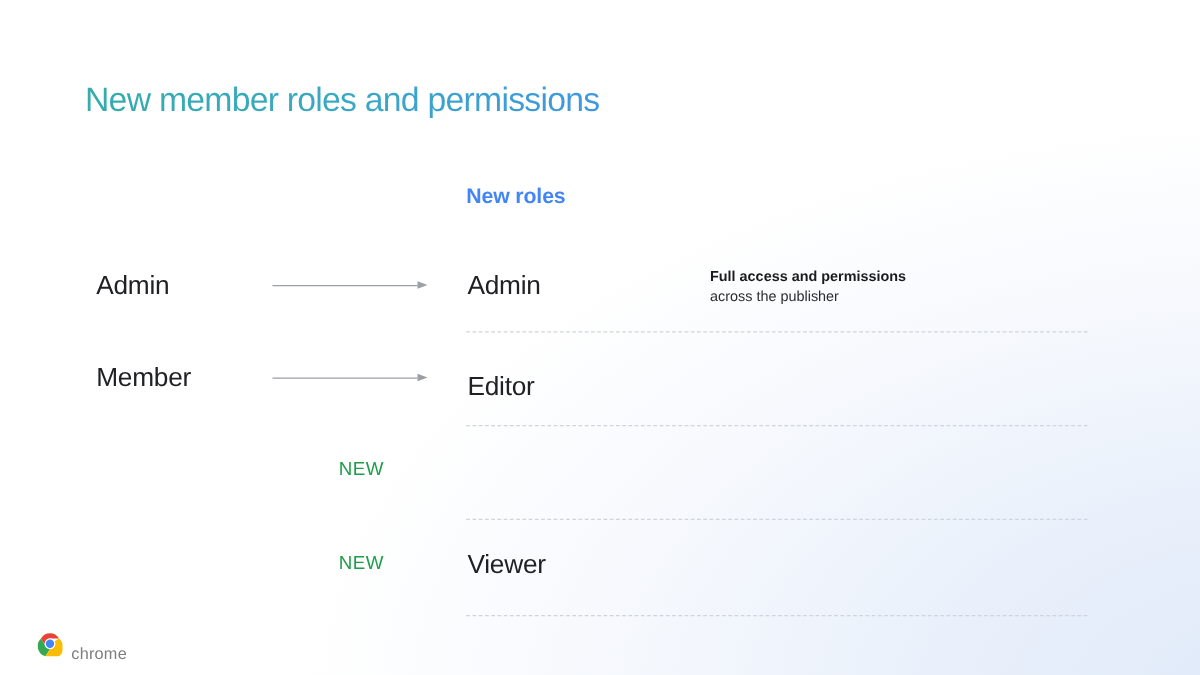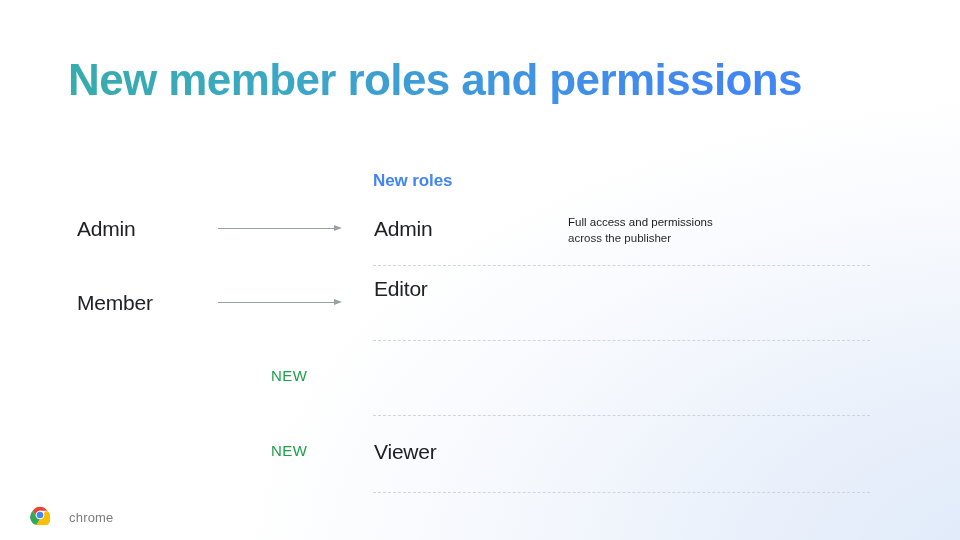--- a/index.html
+++ b/index.html
@@ -21,43 +21,43 @@
       radial-gradient(115% 120% at 108% 104%, #dfe9f9 0%, #e9f0fb 26%, #f5f8fd 48%, #ffffff 72%);
     overflow: hidden;
   }
 
   
   #title {
     position: absolute;
     left: 68px;
     top: 54px;
     width: 830px;
-    font-size: 44px;
-    font-weight: 700;
+    font-size: 27px;
+    font-weight: 400;
     letter-spacing: -0.6px;
     line-height: 52px;
     white-space: nowrap;
     background: linear-gradient(90deg, #36ACAC 0%, #3BA8C4 26%, #4093E4 56%, #4285F4 80%, #4285F4 100%);
     -webkit-background-clip: text;
     background-clip: text;
     color: transparent;
     -webkit-text-fill-color: transparent;
   }
 
   
   .col-head {
     position: absolute;
     font-size: 17px;
     font-weight: 700;
     color: #4285F4;
     letter-spacing: -0.1px;
     white-space: nowrap;
   }
   #head-previous { left: 72px; top: 147px; }
-  #head-new      { left: 373px; top: 147px; margin-top: 24px; }
+  #head-new      { left: 373px; top: 147px; }
 
   
   .prev-role {
     position: absolute;
     left: 77px;
     font-size: 21px;
     font-weight: 400;
     color: #202124;
     letter-spacing: -0.2px;
     white-space: nowrap;
@@ -112,38 +112,38 @@
   }
   .desc {
     position: absolute;
     left: 568px;
     width: 300px;
     font-size: 11.5px;
     line-height: 16px;
     color: #2b2b2e;
     letter-spacing: 0.01px;
   }
-  .desc b { font-weight: 400; color: #1b1b1d; }
+  .desc b { font-weight: 700; color: #1b1b1d; }
 
   .divider {
     position: absolute;
     left: 373px;
     width: 497px;
     height: 0;
     border-top: 1px dashed #cfd4dd;
   }
 
   
   #chrome-logo {
     position: absolute;
     left: 30px;
     top: 505px;
     display: flex;
-    align-items: center;
-    gap: 19px;
+    align-items: flex-end;
+    gap: 7px;
   }
   #chrome-wordmark {
     font-size: 13px;
     color: #7d7d7d;
     letter-spacing: 0.2px;
     font-weight: 400;
   }
 </style>
 </head>
 <body>
@@ -169,21 +169,21 @@
   <div class="new-badge" style="top:367px">NEW</div>
   <div class="new-badge" style="top:442px">NEW</div>
 
   <div class="new-role" style="top:217px">Admin</div>
   <div class="desc" style="top:214px">
     <b>Full access and permissions</b><br>
     <span>across the publisher</span>
   </div>
   <div class="divider" style="top:265px"></div>
 
-  <div class="new-role" style="top:277px">Editor</div>
+  <div class="new-role" style="top:298px">Editor</div>
   <div class="divider" style="top:340px"></div>
 
   <div class="divider" style="top:415px"></div>
 
   <div class="new-role" style="top:440px">Viewer</div>
   <div class="divider" style="top:492px"></div>
 
   <div id="chrome-logo">
     <span>
       <svg width="20" height="20" viewBox="0 0 48 48" aria-hidden="true">

